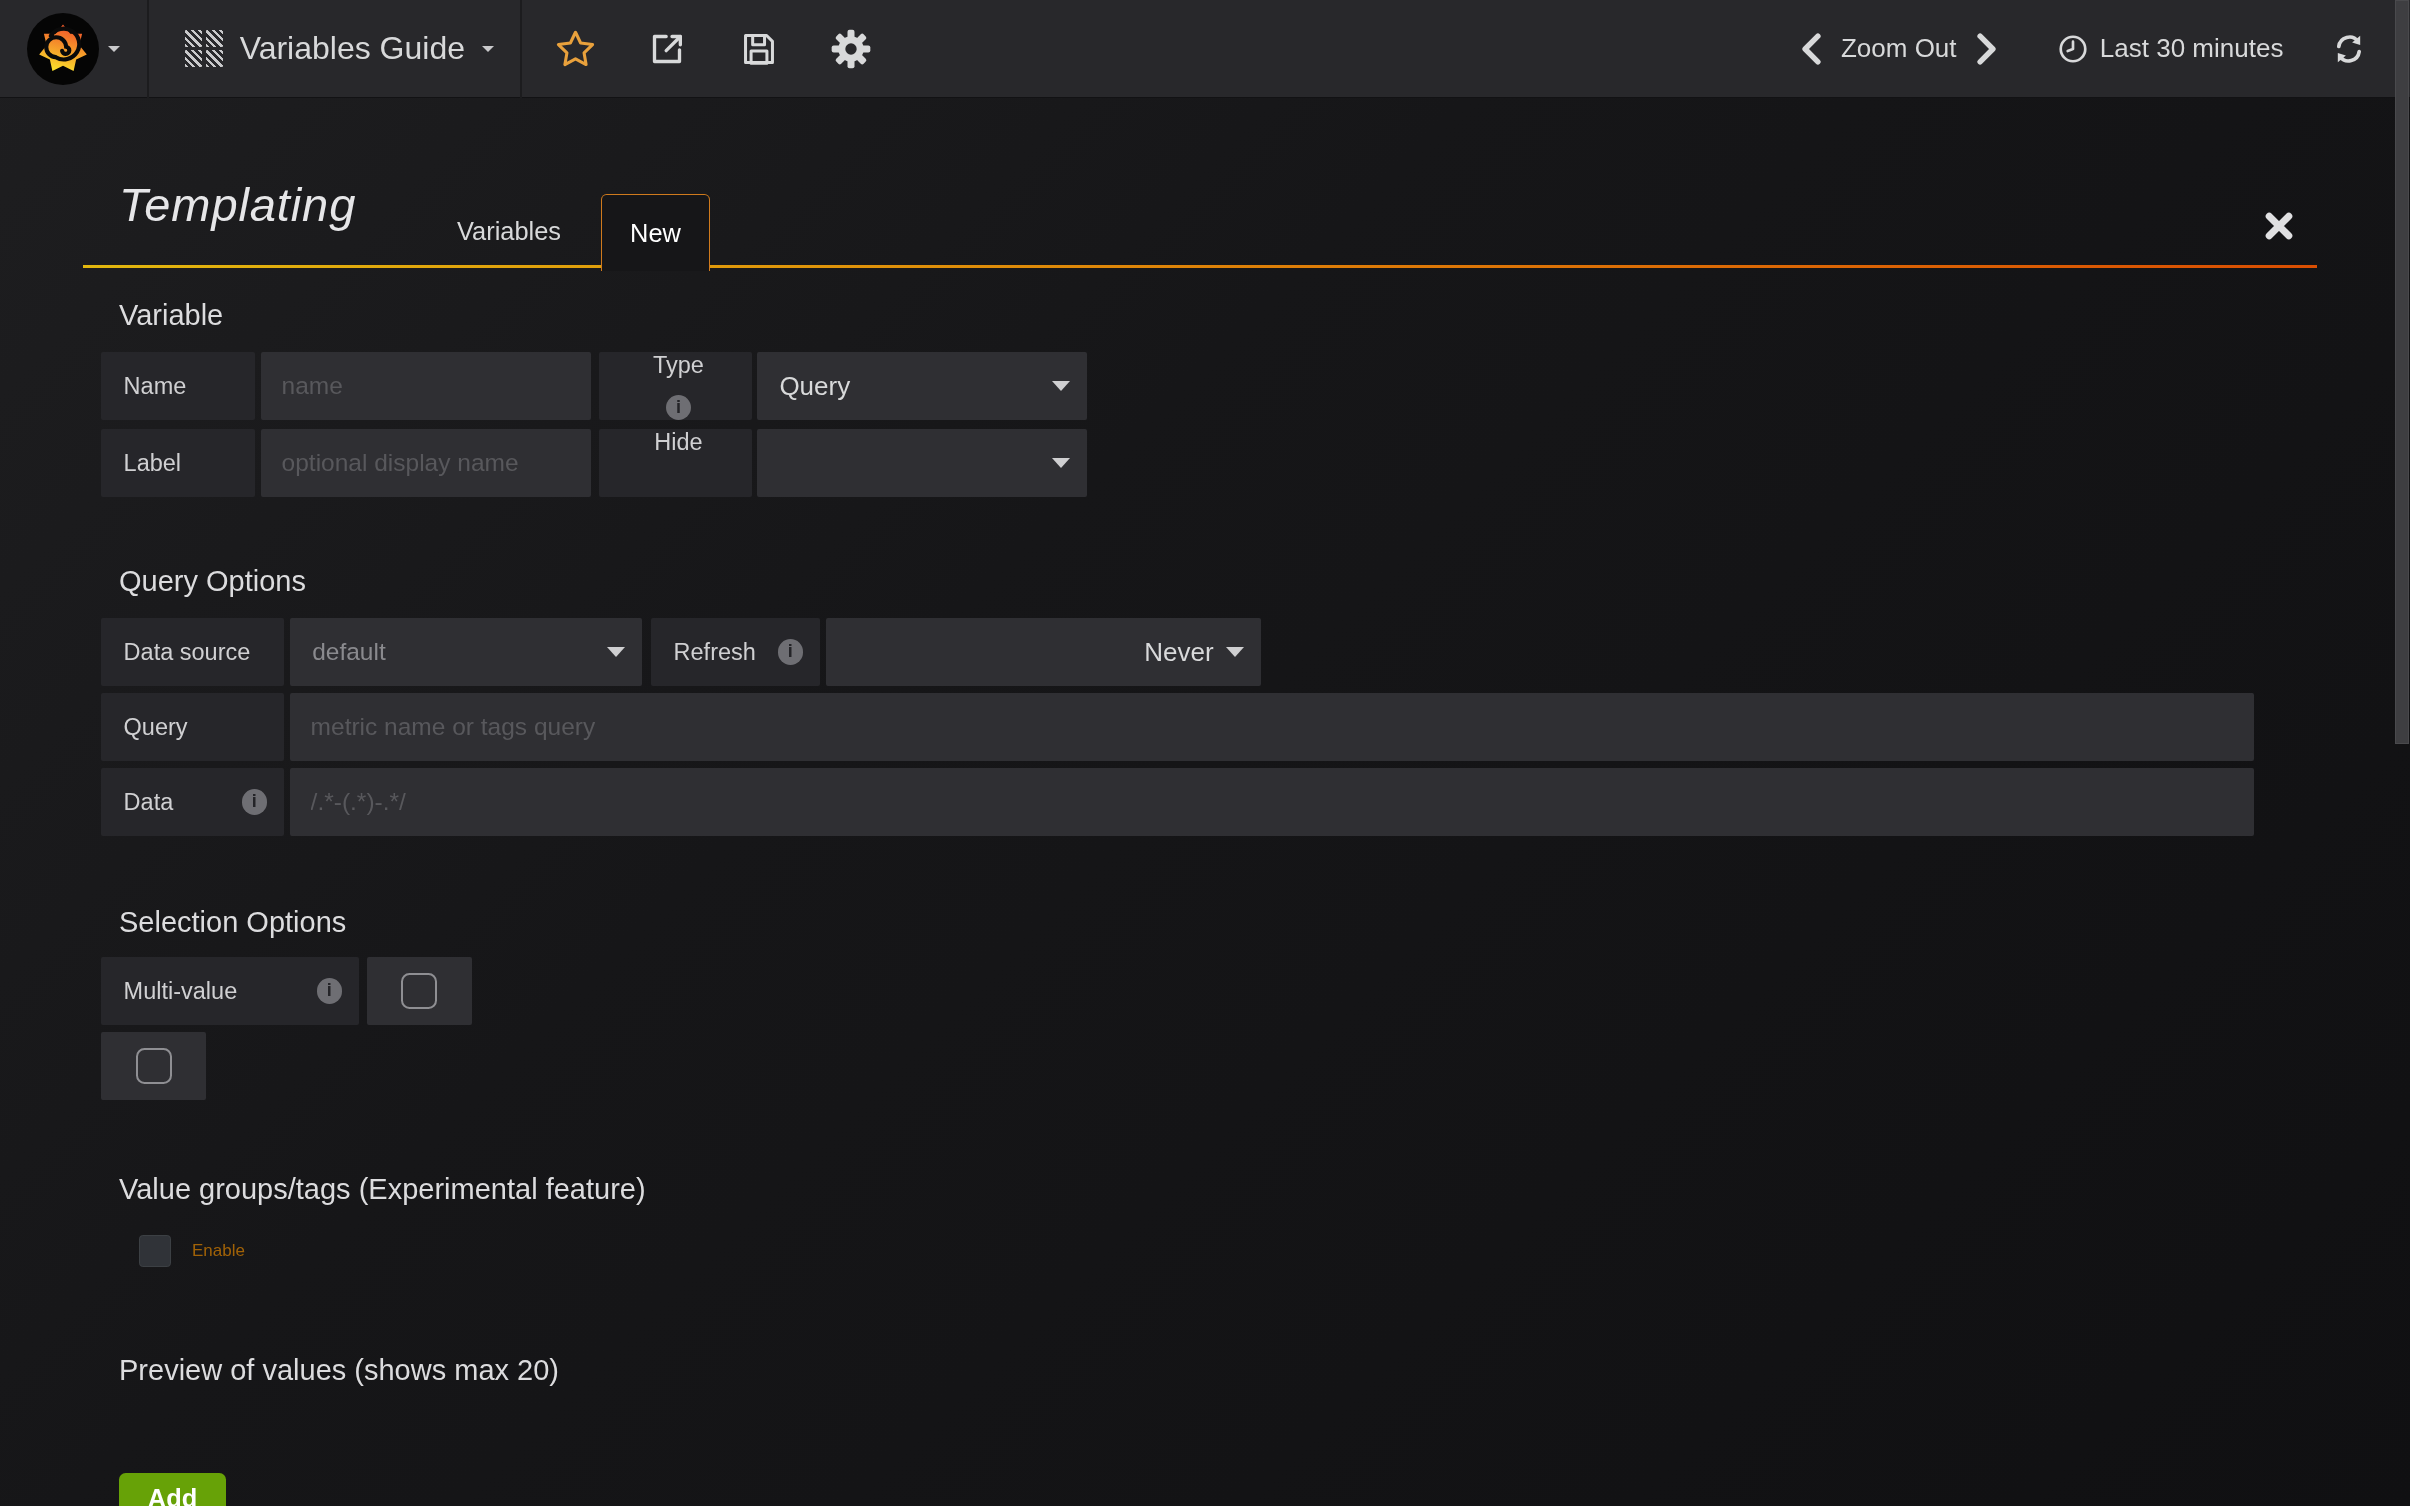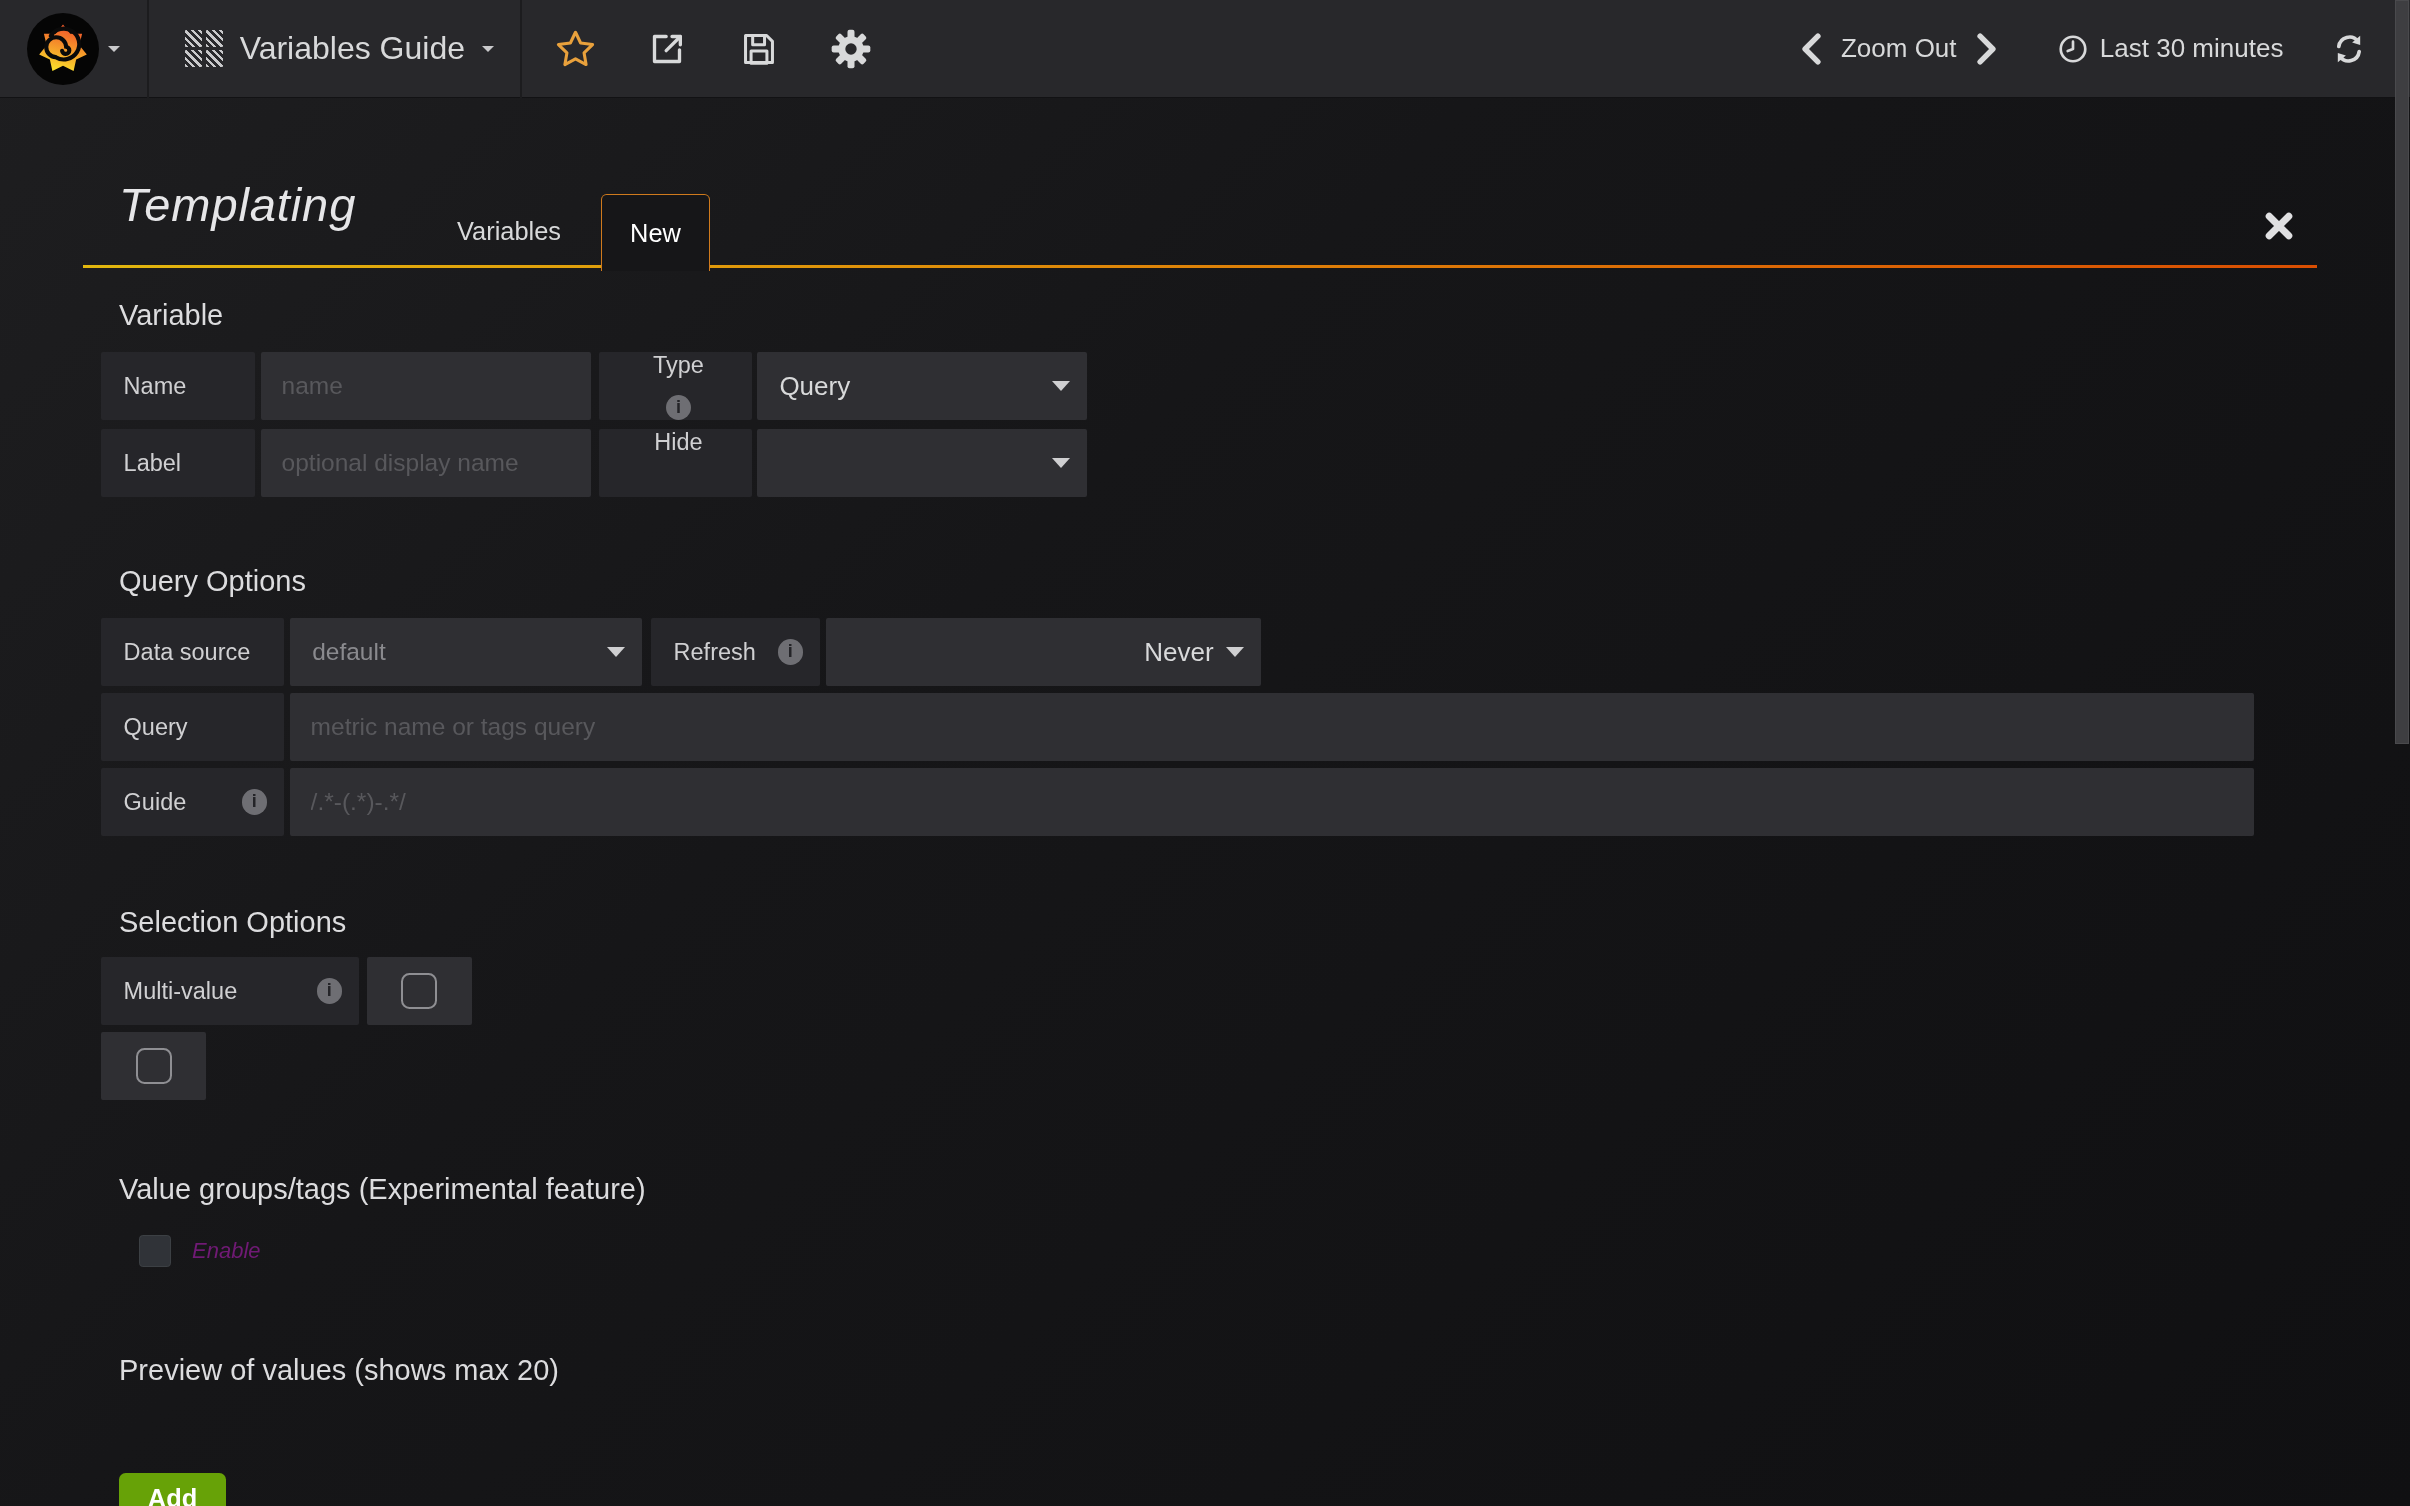--- a/index.html
+++ b/index.html
@@ -79,21 +79,21 @@
   .fselect.muted { color:#8a8a8e; font-size:24.5px; }
   .info-icon {
     width:25.4px; height:25.4px; border-radius:50%; background:#6e6e73; color:#242428;
     font-size:18px; font-weight:bold; display:inline-flex; align-items:center; justify-content:center;
     flex:0 0 auto;
   }
   .fbox { display:flex; align-items:center; justify-content:center; cursor:pointer; }
   .checkbox-outline { width:36px; height:36px; border:2.8px solid #8f8f93; border-radius:8.5px; }
   .enable-row { position:absolute; left:139px; display:flex; align-items:center; gap:21px; }
   .enable-box { width:32px; height:32px; background:#303338; border:0.9px solid #3c4044; border-radius:3.8px; cursor:pointer; }
-  .enable-label { font-size:22px; color:#701a75;font-style:italic; }
+  .enable-label { font-size:17px; color:#a16207; }
   .add-btn {
     position:absolute; left:119px; top:1473px; width:107px; height:55px;
     background:#67a207; border:none; border-radius:6.6px; color:#ffffff;
     font-size:25.4px; font-weight:bold; font-family:"Liberation Sans", sans-serif; cursor:pointer;
     display:flex; align-items:flex-start; justify-content:center; padding-top:11.3px;
   }
 
   
   .mr6{margin-right:5.6px;} .mr8{margin-right:7.5px;} .mr9{margin-right:8.5px;} .mr5{margin-right:4.7px;flex-direction:column;} .mr10{margin-right:9.4px;}
   .w164{width:154px;} .w350{width:330px;} .w162{width:153px;} .w194{width:183px;}
@@ -272,21 +272,21 @@
 
 <div class="frow" style="top:693px">
   <div class="flabel w194 mr6">
       <span>Query</span>
     </div>
   <input class="finput w2086" placeholder="metric name or tags query" style="">
 </div>
 
 <div class="frow" style="top:768px">
   <div class="flabel w194 mr6">
-    <span class="grow">Guide</span>
+    <span class="grow">Data</span>
     <span class="info-icon">i</span>
   </div>
   <input class="finput w2086" placeholder="/.*-(.*)-.*/" style="">
 </div>
 
 <div class="section-heading" style="top:906px">Selection Options</div>
 
 <div class="frow" style="top:957px">
   <div class="flabel w274 mr8">
     <span class="grow">Multi-value</span>

